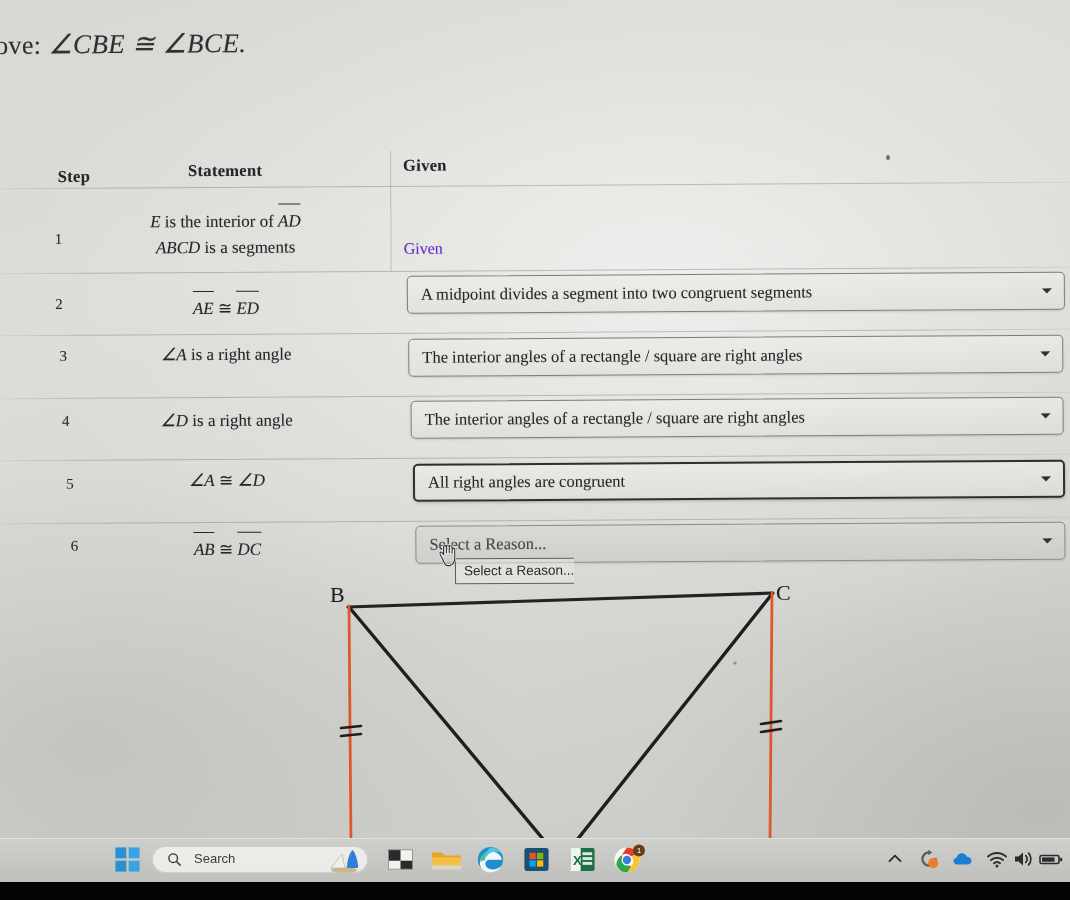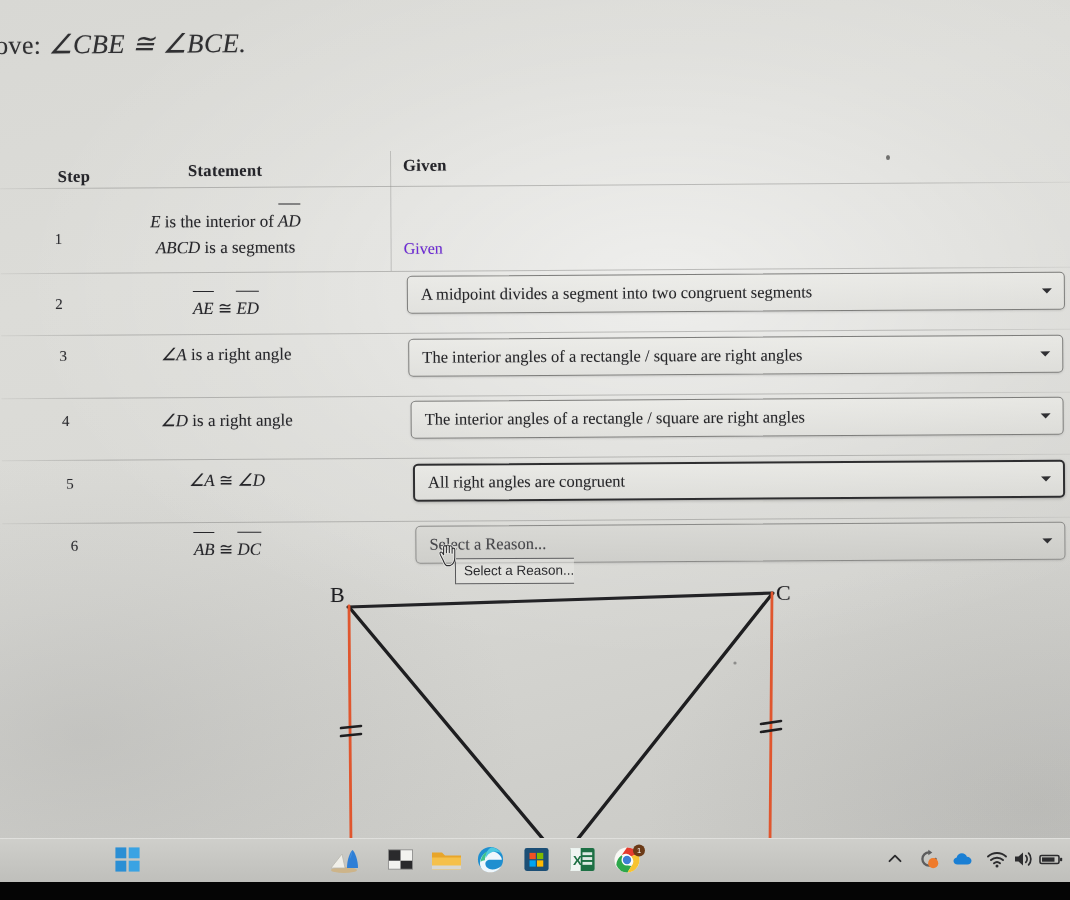--- a/index.html
+++ b/index.html
@@ -388,20 +388,27 @@
 
   <div id="taskbar">
 
     <svg class="tb-icon" style="left:113px;" viewBox="0 0 24 24">
       <rect x="2" y="2" width="9" height="9" fill="#2b8fd4"></rect>
       <rect x="13" y="2" width="9" height="9" fill="#3aa3e3"></rect>
       <rect x="2" y="13" width="9" height="9" fill="#2b8fd4"></rect>
       <rect x="13" y="13" width="9" height="9" fill="#3aa3e3"></rect>
     </svg>
 
+    <div id="searchbox">
+      <svg style="position:absolute;left:15px;top:6px;width:15px;height:15px;" viewBox="0 0 16 16">
+        <circle cx="6.6" cy="6.6" r="4.6" fill="none" stroke="#3b3b3e" stroke-width="1.5"></circle>
+        <line x1="10.1" y1="10.1" x2="14" y2="14" stroke="#3b3b3e" stroke-width="1.6" stroke-linecap="round"></line>
+      </svg>
+      <span class="lbl">Search</span>
+    </div>
 
     <svg class="tb-icon" style="left:325px; width:42px;" viewBox="0 0 42 29">
       <ellipse cx="19" cy="25" rx="13" ry="3" fill="#cdb489"></ellipse>
       <path d="M6,23 L17,9 L20,23 Z" fill="#f0efe9" stroke="#b9b7ae" stroke-width="0.8"></path>
       <path d="M22,23 C22,15 25,7 27.5,5 C30,7 33,15 33,23 Z" fill="#2f7fd6"></path>
       <path d="M27.5,5 C27.5,5 25.5,9 25,14 C25,14 27,10 27.5,5 Z" fill="#5aa3e8" opacity="0.7"></path>
     </svg>
 
     <svg class="tb-icon" style="left:386px;" viewBox="0 0 24 24">
       <rect x="2" y="4" width="20" height="16" fill="#f2f2ef"></rect>

